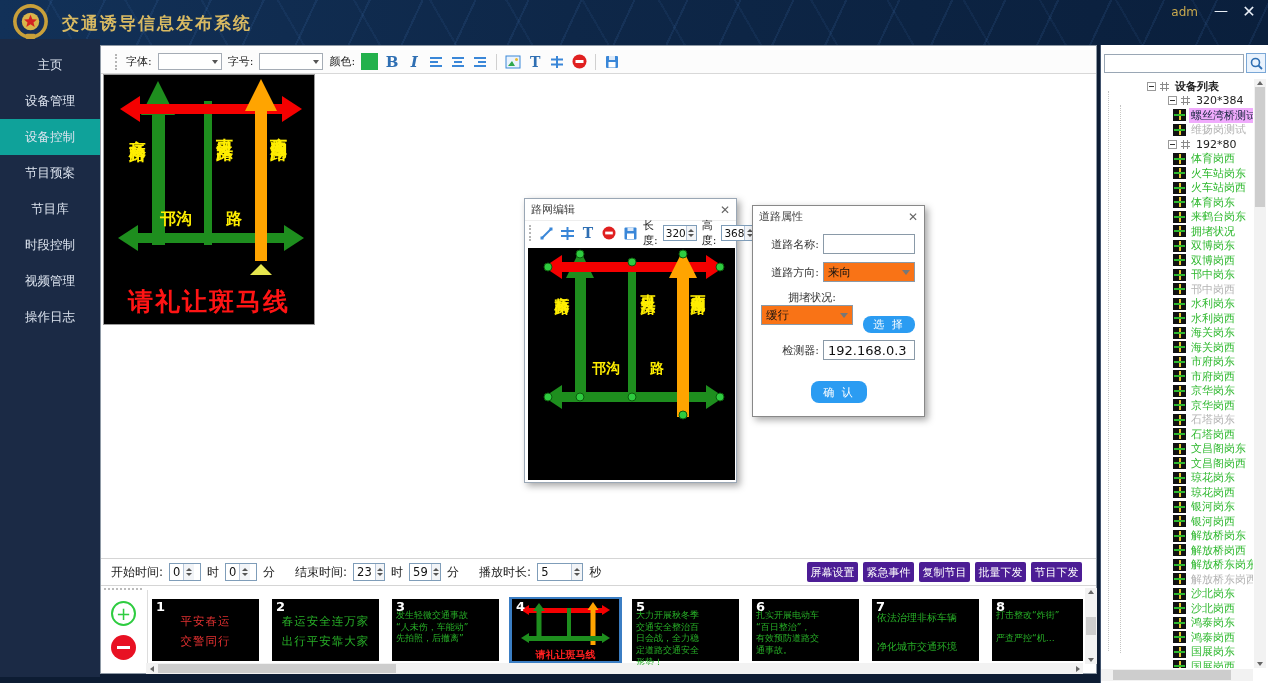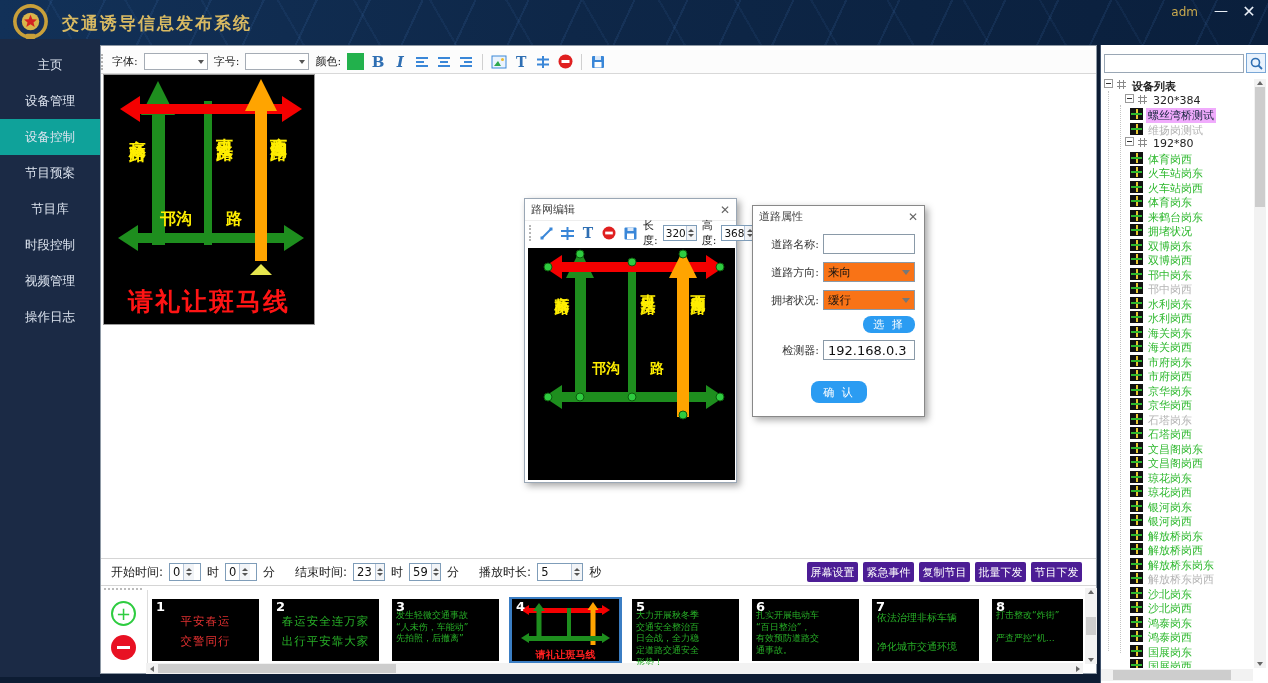--- a/index.html
+++ b/index.html
@@ -21,21 +21,21 @@
   .win-btn.close{right:8px;font-size:16px;}
 
   
   .sidebar{position:absolute;left:0;top:39px;width:100px;height:638px;background:#1b2a45;padding-top:8px;}
   .side-item{height:36px;line-height:36px;text-align:center;font-size:12.5px;color:#dde4ef;cursor:pointer;}
   .side-item.active{background:#0fa29a;}
 
   
   .main-bg{position:absolute;left:100px;top:45px;width:997px;height:629px;background:#fff;border:1px solid #8f9aa6;}
   .toolbar{position:absolute;left:101px;top:50px;width:995px;height:24px;background:#fcfcfc;
-    border-bottom:1px solid #d8d8d8;display:flex;align-items:center;gap:6px;padding:0 0;}
+    border-bottom:1px solid #d8d8d8;display:flex;align-items:center;gap:6px;padding:0 14px;}
   .grip{width:3px;height:16px;border-left:2px dotted #b5b5b5;margin-right:2px;}
   .tb-label{font-size:11px;color:#222;}
   .combo{width:64px;height:17px;background:#fff;border:1px solid #a5acb5;position:relative;}
   .combo .caret{position:absolute;right:3px;top:6px;width:0;height:0;border-left:3px solid transparent;
     border-right:3px solid transparent;border-top:4px solid #555;}
   .swatch{width:17px;height:17px;}
   .tbtn{min-width:16px;height:18px;display:flex;align-items:center;justify-content:center;cursor:pointer;}
   .tbtn.bold{color:#2f6fb3;font-family:"DejaVu Serif","Liberation Serif",serif;font-weight:bold;font-size:15px;}
   .tbtn.italic{color:#2f6fb3;font-family:"DejaVu Serif","Liberation Serif",serif;font-style:italic;font-weight:bold;font-size:15px;}
   .tbtn.tfont{color:#2f6fb3;font-family:"DejaVu Serif","Liberation Serif",serif;font-weight:bold;font-size:14px;}
@@ -127,21 +127,21 @@
     display:flex;flex-direction:column;align-items:center;justify-content:space-between;padding:2px 0;}
   .vbar-pl .thumb-v{width:10px;height:18px;background:#cdcdcd;}
 
   
   .right-panel{position:absolute;left:1100px;top:45px;width:168px;height:638px;background:#fff;border-left:1px solid #42546e;}
   .search-input{position:absolute;left:1104px;top:54px;width:140px;height:19px;border:1px solid #9aa7b5;font-size:11px;padding:0 3px;}
   .search-btn{position:absolute;left:1246px;top:53px;width:20px;height:20px;border:1px solid #7aa7d6;background:#eaf3fd;
     display:flex;align-items:center;justify-content:center;cursor:pointer;}
   .tree{position:absolute;left:1101px;top:79px;width:152px;height:589px;overflow:hidden;font-size:11px;}
   .tguide{position:absolute;border-left:1px dotted #c4c4c4;width:0;}
-  .tnode{height:14.5px;display:flex;white-space:nowrap;position:relative;z-index:1;}
+  .tnode{height:14.5px;display:flex;align-items:center;white-space:nowrap;position:relative;z-index:1;margin-left:43px;}
   .tnode.lv0{padding-left:3px;}
   .tnode.lv1{padding-left:24px;}
   .tnode.lv2{padding-left:29px;}
   .expander{width:9px;height:9px;border:1px solid #9a9a9a;background:#fff;position:relative;margin-right:3px;flex:0 0 auto;}
   .expander::after{content:"";position:absolute;left:1px;right:1px;top:3px;height:1px;background:#333;}
   .nicon{flex:0 0 auto;margin-right:3px;position:relative;}
   .nicon.grp{width:11px;height:11px;}
   .nicon.grp::before{content:"";position:absolute;left:1px;right:1px;top:3px;height:3px;border-top:1px solid #8a8a8a;border-bottom:1px solid #8a8a8a;}
   .nicon.grp::after{content:"";position:absolute;top:1px;bottom:1px;left:3px;width:3px;border-left:1px solid #8a8a8a;border-right:1px solid #8a8a8a;}
   .nicon.dev{width:13px;height:12px;background:#111;}
@@ -412,21 +412,21 @@
       <span class="plabel">道路名称:</span>
       <input class="pinput" style="margin-left: 4px;" value="">
     </div>
     <div class="prow" style="left:4px;top:56px;">
       <span class="plabel">道路方向:</span>
       <span class="pselect" style="margin-left:4px;">
         <span>来向</span>
         <i class="caret"></i>
       </span>
     </div>
-    <div class="prow" style="left:4px;top:84px;">
+    <div class="prow" style="left:4px;top:84px;flex-direction:column;">
       <span class="plabel">拥堵状况:</span>
       <span class="pselect" style="margin-left:4px;">
         <span>缓行</span>
         <i class="caret"></i>
       </span>
     </div>
     <button class="blue-btn" style="position:absolute;left:110px;top:110px;width:52px;height:17px;">选 择</button>
     <div class="prow" style="left:4px;top:134px;">
       <span class="plabel">检测器:</span>
       <input class="pinput" style="margin-left: 4px;" value="192.168.0.3">

